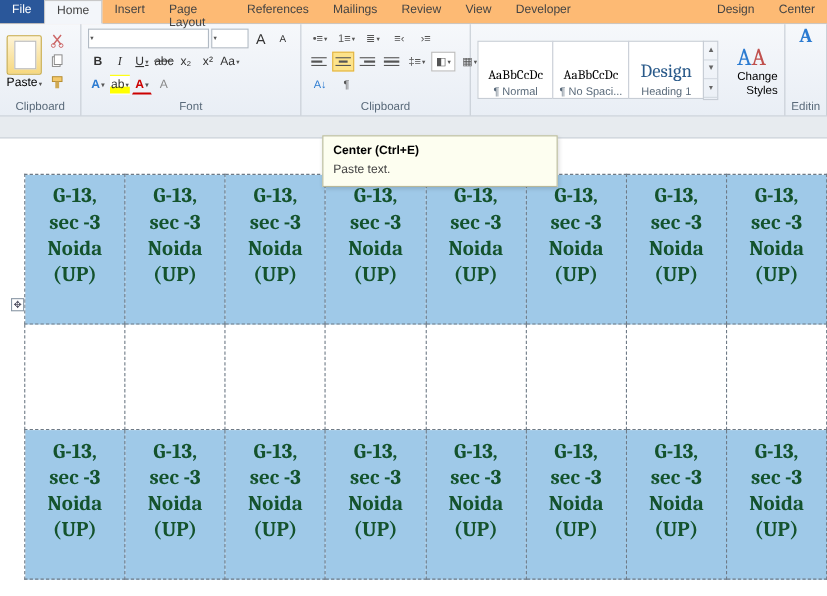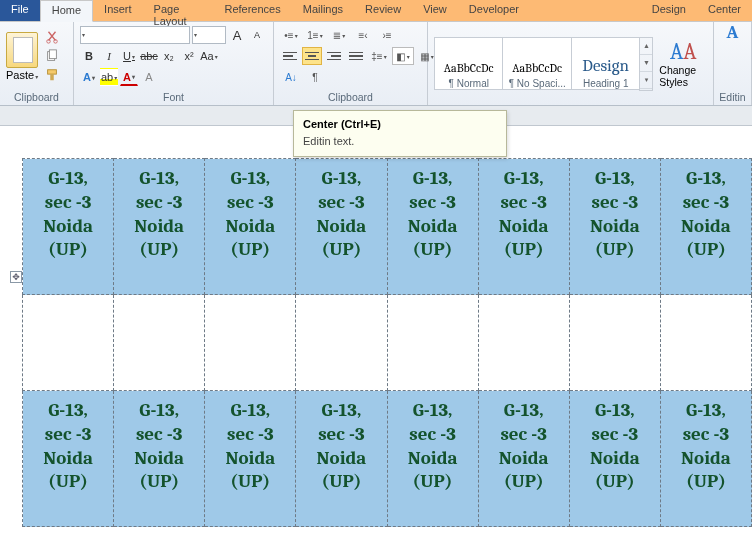--- a/index.html
+++ b/index.html
@@ -57,21 +57,21 @@
   .chg-styles { width: 48px; height: 56px; display:flex; flex-direction:column; align-items:center; justify-content:center; margin-left:6px; }
   .chg-styles .aic { font-family: Cambria, serif; font-size: 22px; }
 
   
   .edit-body { display:flex; flex-direction:column; gap:2px; }
 
   
   .ruler-gap { height: 20px; background: #e7ebef; border-bottom: 1px solid #c0c7cf; }
 
   
-  .tooltip { position: absolute; left: 293px; top: 110px; width: 214px; background: #fdfef0; border: 1px solid #b7b89a; padding: 7px 9px 9px; box-shadow: 1px 2px 4px rgba(0,0,0,.15); z-index: 50; }
+  .tooltip { position: absolute; left: 293px; top: 123px; width: 214px; background: #fdfef0; border: 1px solid #b7b89a; padding: 7px 9px 9px; box-shadow: 1px 2px 4px rgba(0,0,0,.15); z-index: 50; }
   .tooltip .tt { font-weight: bold; font-size: 11px; }
   .tooltip .tb { font-size: 11px; color: #444; margin-top: 5px; }
 
   
   .tbl-anchor { position: absolute; left: 10px; top: 145px; width: 12px; height: 12px; border: 1px solid #8a98a6; background: #fff; display:flex; align-items:center; justify-content:center; font-size:9px; color:#556; }
 
   
   .doc { position: absolute; left: 0; top: 126px; right: 0; bottom: 0; overflow: hidden; background: #fff; }
   .ruler-band { height: 32px; }
   table.lbl { border-collapse: collapse; margin-left: 22px; }
@@ -218,38 +218,38 @@
         <div class="style-prev" style="font-size:17px;color:#2a5a8a">Design</div>
         <div class="style-name">Heading 1</div>
       </div>
       <div class="style-nav">
           <div>▲</div>
           <div>▼</div>
           <div>▾</div>
         </div>
       <div class="chg-styles">
         <span class="aic"><span style="color:#2c7bd1">A</span><span style="color:#c0504d">A</span></span>
-        <span style="font-size:10.5px;text-align:left;line-height:1.1">Change Styles</span>
+        <span style="font-size:10.5px;text-align:right;line-height:1.1">Change Styles</span>
       </div>
     </div>
   </div>
 
   <div class="group" style="flex:1;min-width:36px">
     <div class="group-body edit-body">
       <span class="ic" style="font-family:Cambria;font-size:18px;font-weight:bold;color:#2c7bd1">A</span>
     </div>
     <div class="group-label">Editin</div>
   </div>
 </div>
 
 <div class="ruler-gap"></div>
 
 <div class="tooltip">
   <div class="tt">Center (Ctrl+E)</div>
-  <div class="tb">Editin text.</div>
+  <div class="tb">Paste text.</div>
 </div>
 
 <div class="doc">
   <div class="tbl-anchor">✥</div>
   <div class="ruler-band"></div>
   <table class="lbl">
     <tbody id="tbl-body">
         <tr>
           <td class="sel">
             <div class="txt">

